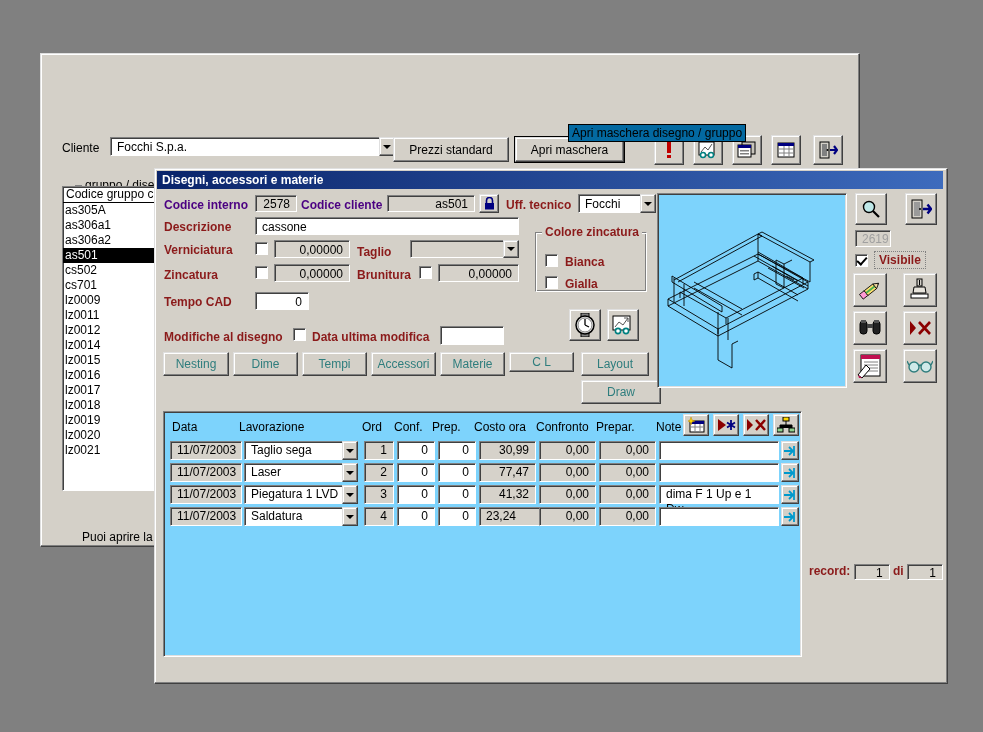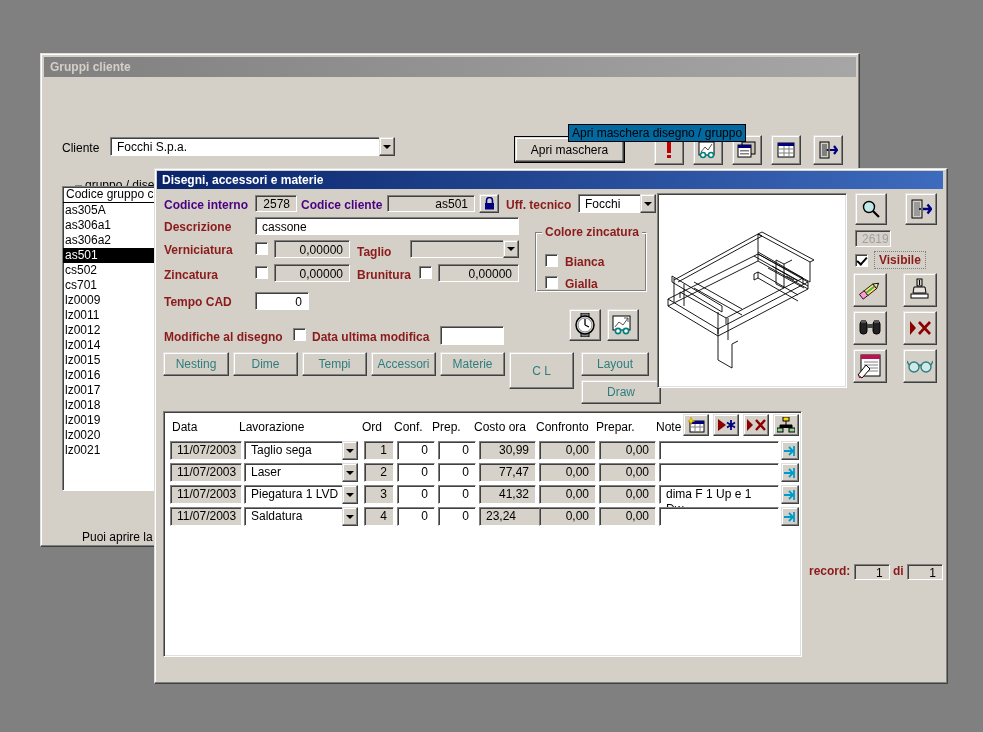--- a/index.html
+++ b/index.html
@@ -66,55 +66,55 @@
   #dlgtitle{position:absolute;left:2px;top:2px;width:786px;height:18px;
     background:linear-gradient(to right,#0a246a,#3d6bbd);
     color:#fff;font-weight:bold;font-size:12px;display:flex;align-items:center;padding-left:5px;box-sizing:border-box;}
 
   .lbl-dr{position:absolute;font-weight:bold;font-size:12px;color:#8b1a1a;white-space:nowrap;}
   .lbl-pu{position:absolute;font-weight:bold;font-size:12px;color:#4b0082;white-space:nowrap;}
   .tealbtn{color:#2e7d7d;font-weight:normal;font-size:12px;}
 
   .gridhdr{position:absolute;font-size:12px;color:#000;white-space:nowrap;}
 
-  .panel{position:absolute;background:#ffffff;
+  .panel{position:absolute;background:#7dd3fc;
      border:1px solid #808080;border-right-color:#fff;border-bottom-color:#fff;
      box-shadow:inset 1px 1px 0 #404040, inset -1px -1px 0 #dfdfdf;}
 
   .listbox{position:absolute;background:#fff;overflow:hidden;
      border:1px solid #808080;border-right-color:#fff;border-bottom-color:#fff;
      box-shadow:inset 1px 1px 0 #404040;}
   .lrow{height:15px;line-height:15px;padding-left:2px;font-size:12px;white-space:nowrap;}
   .lrow.sel{background:#000;color:#fff;}
   .lhdr{height:15px;line-height:15px;padding-left:3px;font-size:12px;border-bottom:1px solid #000;overflow:hidden;white-space:nowrap;}
 
   .tooltip{position:absolute;background:#0369a1;border:1px solid #000;font-size:12px;padding:1px 3px;white-space:nowrap;}
 
   .dotted{border:1px dotted #808080;}
   svg{display:block;}
 </style>
 </head>
 <body>
 
 <div class="win" id="bgwin">
 
-  <div id="bgtitle">
-    <span>Gruppi cliente</span>
-  </div>
 
   <div class="lbl" style="left:21px;top:87px;">Cliente</div>
   <div style="position:absolute;left:69px;top:83px;width:285px;height:19px;">
     <div class="field" style="position:absolute;inset:0;display:flex;align-items:center;">
       <span>Focchi S.p.a.</span>
     </div>
     <div class="combo-arrow">
         <i></i>
       </div>
   </div>
 
+  <div class="btn" style="left:352px;top:83px;width:116px;height:25px;position:absolute;">
+    <span>Prezzi standard</span>
+  </div>
   <div class="btn def" style="left:474px;top:83px;width:109px;height:25px;position:absolute;">
     <span>Apri maschera</span>
   </div>
 
   <div class="btn" style="left:613px;top:81px;width:30px;height:30px;position:absolute;">
     <span>
       <svg width="14" height="18" viewBox="0 0 14 18">
           <rect x="5" y="1" width="4" height="11" fill="#c00000"></rect>
           <rect x="5" y="14" width="4" height="3" fill="#c00000"></rect>
         </svg>
@@ -308,21 +308,21 @@
       </div>
       <div class="btn" style="position: absolute; left: 147px; top: 183px; width: 65px; height: 24px;">
         <span class="tealbtn">Tempi</span>
       </div>
       <div class="btn" style="position: absolute; left: 216px; top: 183px; width: 65px; height: 24px;">
         <span class="tealbtn">Accessori</span>
       </div>
       <div class="btn" style="position: absolute; left: 285px; top: 183px; width: 65px; height: 24px;">
         <span class="tealbtn">Materie</span>
       </div>
-      <div class="btn" style="position: absolute; left: 354px; top: 183px; width: 65px; height: 37px;">
+      <div class="btn" style="position: absolute; left: 354px; top: 183px; width: 65px; height: 20px;">
         <span class="tealbtn">C L</span>
       </div>
       <div class="btn" style="position: absolute; left: 426px; top: 183px; width: 68px; height: 24px;">
         <span class="tealbtn">Layout</span>
       </div>
     </div>
   <div class="btn" style="position:absolute;left:426px;top:211px;width:80px;height:24px;text-align:center;">
     <span class="tealbtn">Draw</span>
   </div>
 

